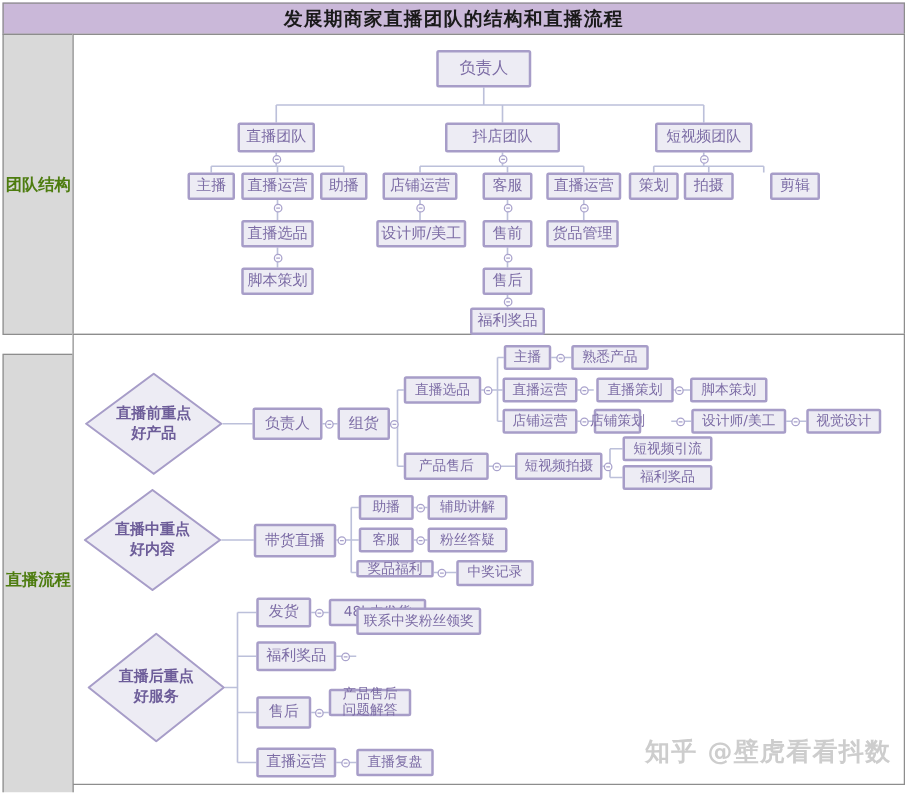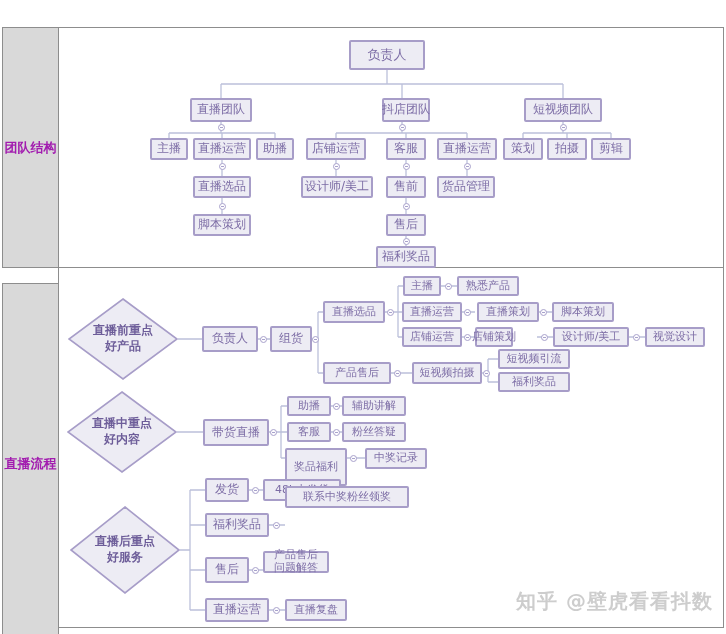--- a/index.html
+++ b/index.html
@@ -5,21 +5,21 @@
 <style>
   html,body{margin:0;padding:0;background:#fff;}
   body{font-family:"DejaVu Sans","Liberation Sans",sans-serif;}
   #canvas{position:relative;width:726px;height:634px;background:#fff;overflow:hidden;}
   .panel{position:absolute;background:#fff;border:1px solid #8d8d8d;box-sizing:border-box;}
   #header{position:absolute;left:2px;top:2px;width:722px;height:26px;background:#cab8d9;
     border:1px solid #8d8d8d;box-sizing:border-box;display:flex;align-items:center;justify-content:center;
     font-size:15px;font-weight:bold;color:#1a1a1a;letter-spacing:1px;}
   .side-cell{position:absolute;left:2px;width:57px;background:#d9d9d9;border:1px solid #8d8d8d;
     box-sizing:border-box;display:flex;align-items:center;justify-content:center;
-    font-size:13px;font-weight:bold;color:#a21caf;}
+    font-size:13px;font-weight:bold;color:#4d7c0f;}
   #wires{position:absolute;left:0;top:0;width:726px;height:634px;pointer-events:none;}
   #wires path{stroke:#bcc0da;stroke-width:1.3;fill:none;}
   .node{position:absolute;background:#edecf4;border:2px solid #a79dc8;border-radius:2px;
     color:#7c6ca5;display:flex;align-items:center;justify-content:center;text-align:center;
     font-size:12px;line-height:1.15;box-sizing:border-box;white-space:nowrap;}
   .node.sm{font-size:11px;border-width:2px;}
   .node.root{font-size:13px;}
   .node.two{white-space:normal;flex-direction:column;}
   .diamond{position:absolute;text-align:center;}
   .diamond svg{position:absolute;left:0;top:0;}
@@ -29,20 +29,21 @@
     background:#fdfdfe;display:flex;align-items:center;justify-content:center;z-index:3;}
   .toggle::after{content:"";display:block;width:3px;height:1px;background:#a9a2cc;}
   #watermark{position:absolute;left:498px;top:588px;width:215px;height:26px;
     font-size:20px;font-weight:bold;color:#cdcdcd;text-align:right;letter-spacing:1px;white-space:nowrap;}
 </style>
 </head>
 <body>
 
 <div id="canvas">
 
+  <div id="header">发展期商家直播团队的结构和直播流程</div>
   <div class="side-cell" style="top:27px;height:241px;">团队结构</div>
   <div class="side-cell" style="top:267px;height:361px;margin-top:16px;">直播流程</div>
   <div class="panel" style="left:58px;top:27px;width:666px;height:241px;"></div>
   <div class="panel" style="left:58px;top:267px;width:666px;height:361px;"></div>
 
   <svg id="wires">
     <path d="M387 70 V84 M221 84 H563 M221 84 V98 M402 84 V98 M563 84 V98"></path>
     <path d="M221 122 V133 M169 133 H275 M169 133 V138 M222 133 V138 M275 133 V138"></path>
     <path d="M402 122 V133 M336 133 H467 M336 133 V138 M406 133 V138 M467 133 V138"></path>
     <path d="M563 122 V133 M523 133 H611 M523 133 V138 M567 133 V138 M611 133 V138"></path>
@@ -52,31 +53,31 @@
     <path d="M441 286 H457 M462 312 H475 M537 312 H552 M462 337 H475 M537 337 H553 M629 337 H645"></path>
     <path d="M391 373 H412 M482 373 H488 M488 359 V382 M488 359 H498 M488 382 H498"></path>
     <path d="M177 432 H203 M269 432 H281 M281 406 V458 M281 406 H287 M281 432 H287 M281 458 H285"></path>
     <path d="M331 406 H342 M331 432 H342 M347 458 H365"></path>
     <path d="M180 550 H190 M190 490 V610 M190 490 H205 M190 525 H205 M190 570 H205 M190 610 H205"></path>
     <path d="M249 490 H263 M269 525 H285 M249 570 H263 M269 610 H285"></path>
   </svg>
 
   <div class="node root" style="left:349px;top:40px;width:76px;height:30px;">负责人</div>
   <div class="node" style="left:190px;top:98px;width:62px;height:24px;">直播团队</div>
-  <div class="node" style="left:382px;top:98px;width:48px;height:24px;">抖店团队</div>
+  <div class="node" style="left:356px;top:98px;width:92px;height:24px;">抖店团队</div>
   <div class="node" style="left:524px;top:98px;width:78px;height:24px;">短视频团队</div>
   <div class="node" style="left:150px;top:138px;width:38px;height:22px;">主播</div>
   <div class="node" style="left:193px;top:138px;width:58px;height:22px;">直播运营</div>
   <div class="node" style="left:256px;top:138px;width:38px;height:22px;">助播</div>
   <div class="node" style="left:306px;top:138px;width:60px;height:22px;">店铺运营</div>
   <div class="node" style="left:386px;top:138px;width:40px;height:22px;">客服</div>
   <div class="node" style="left:437px;top:138px;width:60px;height:22px;">直播运营</div>
   <div class="node" style="left:503px;top:138px;width:40px;height:22px;">策划</div>
   <div class="node" style="left:547px;top:138px;width:40px;height:22px;">拍摄</div>
-  <div class="node" style="left:591px;top:138px;width:40px;height:22px;">剪辑</div>
+  <div class="node" style="left:616px;top:138px;width:40px;height:22px;">剪辑</div>
   <div class="node" style="left:193px;top:176px;width:58px;height:22px;">直播选品</div>
   <div class="node" style="left:301px;top:176px;width:72px;height:22px;">设计师/美工</div>
   <div class="node" style="left:386px;top:176px;width:40px;height:22px;">售前</div>
   <div class="node" style="left:437px;top:176px;width:58px;height:22px;">货品管理</div>
   <div class="node" style="left:193px;top:214px;width:58px;height:22px;">脚本策划</div>
   <div class="node" style="left:386px;top:214px;width:40px;height:22px;">售后</div>
   <div class="node" style="left:376px;top:246px;width:60px;height:22px;">福利奖品</div>
 
   <div class="diamond" style="left:68px;top:298px;width:110px;height:82px;">
     <svg width="110" height="82">
@@ -111,36 +112,36 @@
     <div class="dlabel">
       <span>直播中重点</span>
       <span>好内容</span>
     </div>
   </div>
   <div class="node" style="left:203px;top:419px;width:66px;height:27px;font-family:Liberation Serif, serif;">带货直播</div>
   <div class="node sm" style="left:287px;top:396px;width:44px;height:20px;">助播</div>
   <div class="node sm" style="left:342px;top:396px;width:64px;height:20px;">辅助讲解</div>
   <div class="node sm" style="left:287px;top:422px;width:44px;height:20px;">客服</div>
   <div class="node sm" style="left:342px;top:422px;width:64px;height:20px;">粉丝答疑</div>
-  <div class="node sm" style="left:285px;top:448px;width:62px;height:38px;">奖品福利</div>
+  <div class="node sm" style="left:285px;top:448px;width:62px;height:14px;">奖品福利</div>
   <div class="node sm" style="left:365px;top:448px;width:62px;height:21px;">中奖记录</div>
 
   <div class="diamond" style="left:70px;top:506px;width:110px;height:88px;">
     <svg width="110" height="88">
         <polygon points="55,1 109,44 55,87 1,44" fill="#edecf4" stroke="#a79dc8" stroke-width="1.6"></polygon>
       </svg>
     <div class="dlabel">
       <span>直播后重点</span>
       <span>好服务</span>
     </div>
   </div>
   <div class="node" style="left:205px;top:478px;width:44px;height:24px;">发货</div>
   <div class="node sm" style="left:263px;top:479px;width:78px;height:22px;">48h内发货</div>
   <div class="node" style="left:205px;top:513px;width:64px;height:24px;">福利奖品</div>
-  <div class="node sm" style="left:285px;top:486px;width:124px;height:22px;">联系中奖粉丝领奖</div>
+  <div class="node sm" style="left:285px;top:486px;width:100px;height:22px;">联系中奖粉丝领奖</div>
   <div class="node" style="left:205px;top:557px;width:44px;height:26px;">售后</div>
   <div class="node sm two" style="left:263px;top:551px;width:66px;height:22px;">
     <span>产品售后</span>
     <span>问题解答</span>
   </div>
   <div class="node" style="left:205px;top:598px;width:64px;height:24px;">直播运营</div>
   <div class="node sm" style="left:285px;top:599px;width:62px;height:22px;">直播复盘</div>
 
   <div class="toggle" style="left:218px;top:124px;"></div>
   <div class="toggle" style="left:399px;top:124px;"></div>

